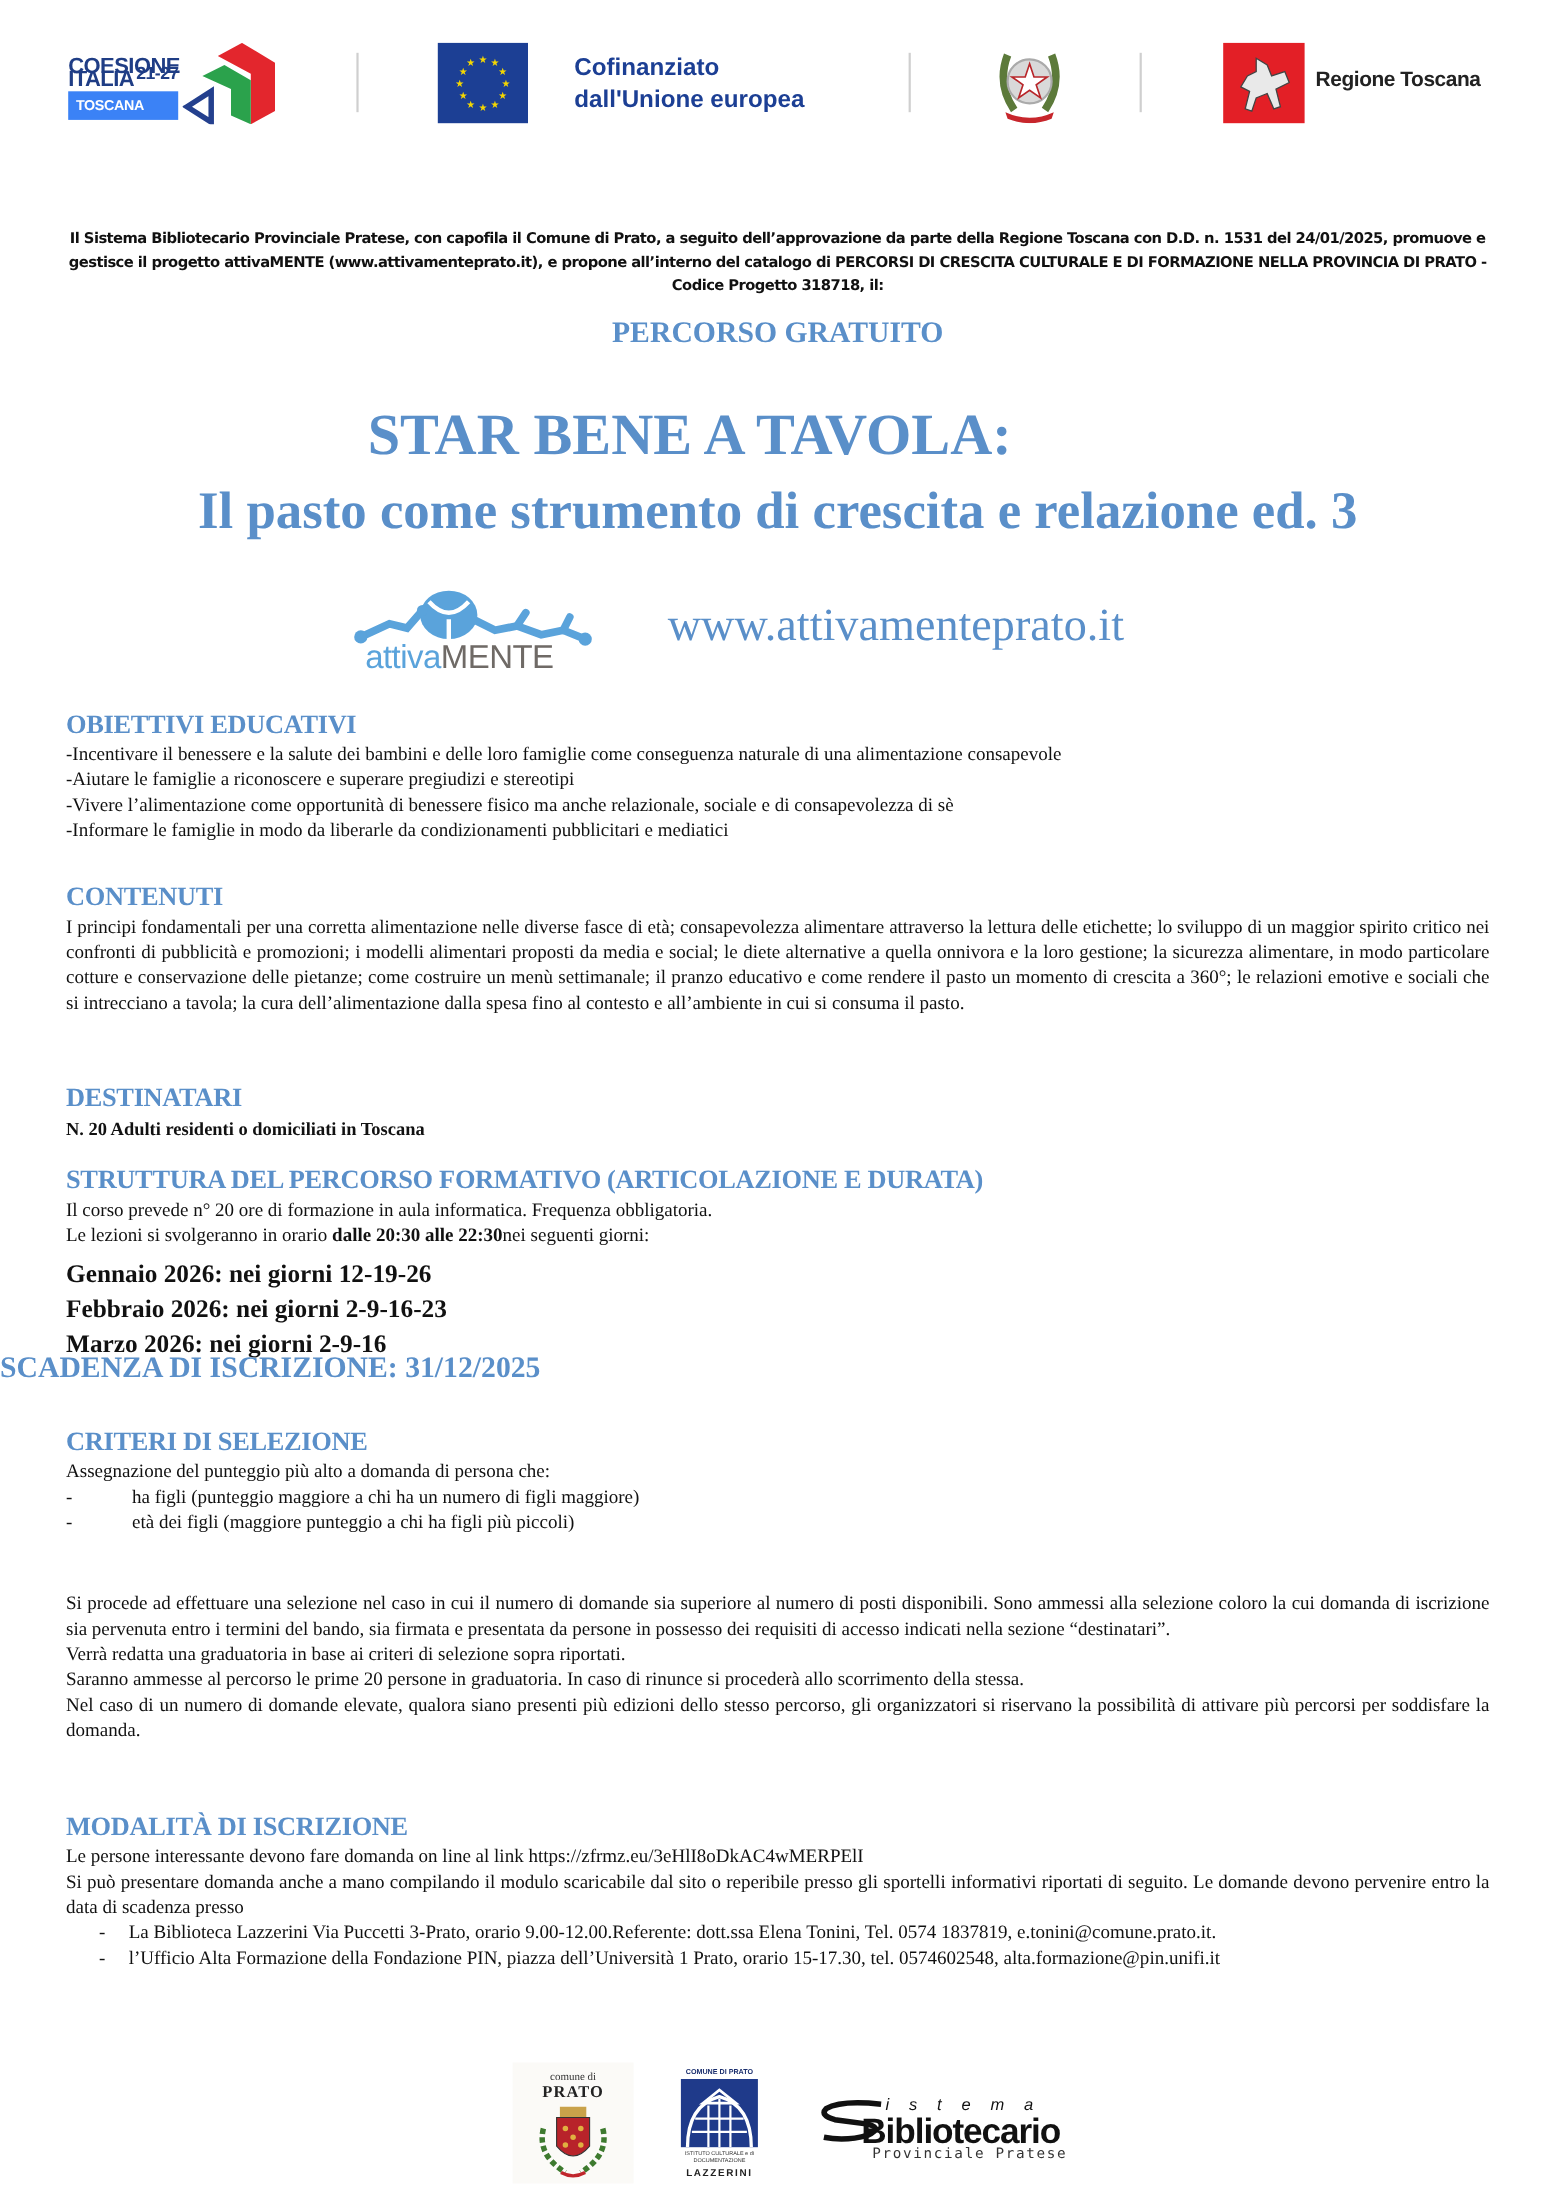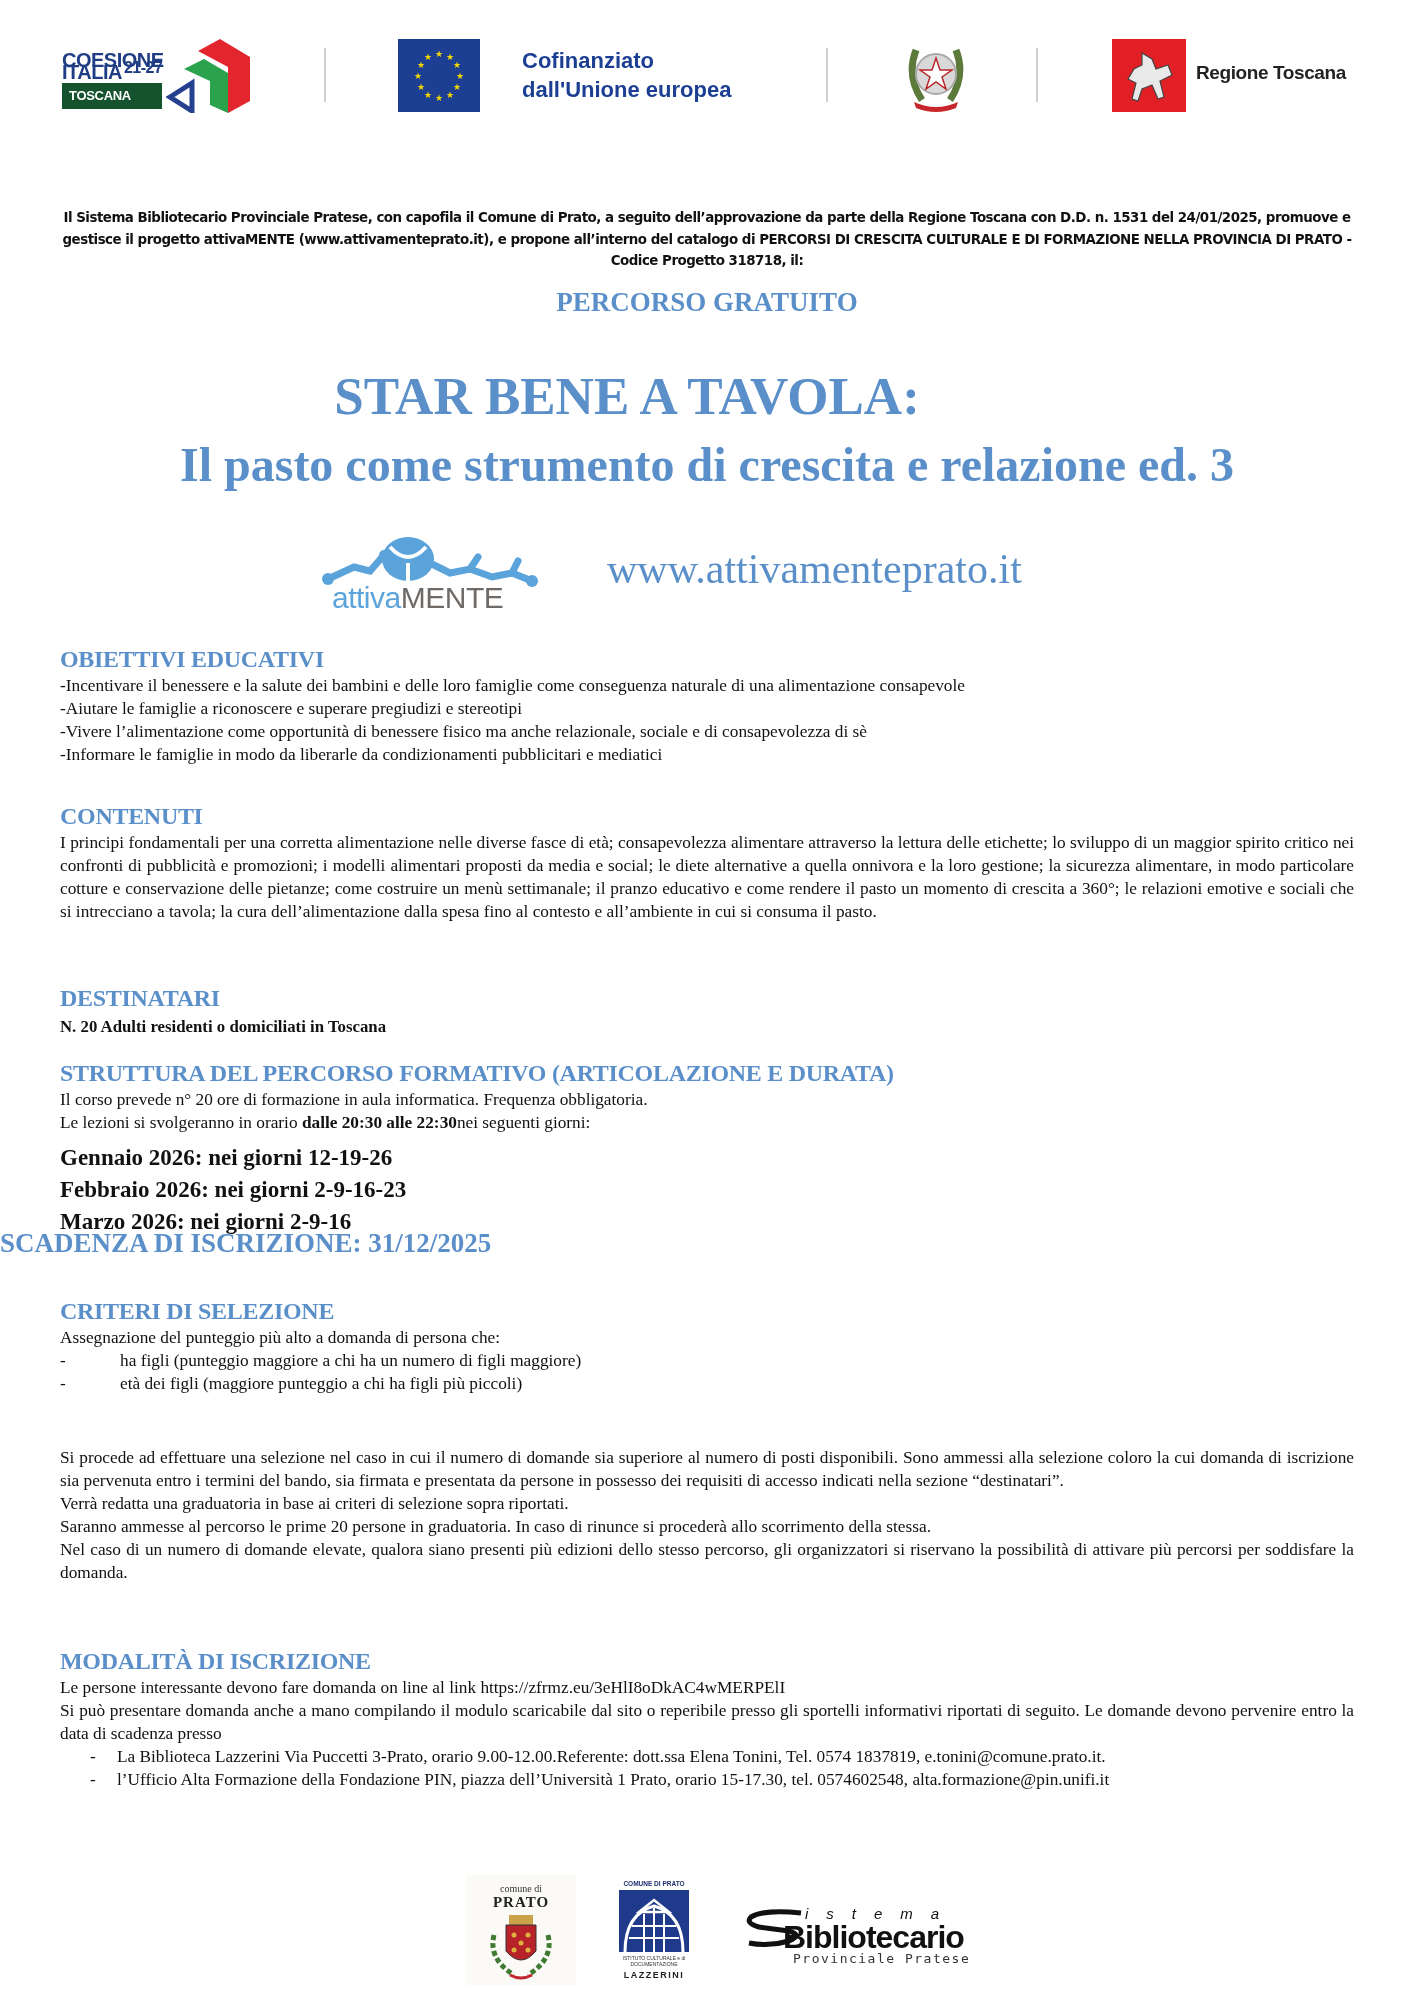--- a/index.html
+++ b/index.html
@@ -5,21 +5,21 @@
   * { box-sizing: border-box; margin: 0; padding: 0; }
   html, body { width: 1414px; height: 2000px; background: #ffffff; overflow: hidden; }
   body { position: relative; font-family: "Liberation Serif", serif; color: #111; }
   .logo { position: absolute; }
   .vsep { position: absolute; top: 48px; width: 2px; height: 54px; background: #cfcfcf; }
 
   .coesione { left: 62px; top: 39px; width: 200px; height: 74px; }
   .coesione .t1 { position: absolute; left: 0; top: 0; font: bold 20px "Liberation Sans", sans-serif; color: #1f3d85; letter-spacing: -0.5px; line-height: 19px; margin-top: 12px; }
   .coesione .t2 { position: absolute; left: 0; top: 19px; font: bold 20px "Liberation Sans", sans-serif; color: #1f3d85; letter-spacing: -0.5px; line-height: 19px; }
   .coesione .t2 sup { font-size: 16px; vertical-align: 6px; margin-left: 2px; }
-  .coesione .bar { position: absolute; left: 0; top: 44px; width: 100px; height: 26px; background: #14532d; color: #fff; font: bold 13px "Liberation Sans", sans-serif; line-height: 26px; padding-left: 7px; letter-spacing: -0.3px; }
+  .coesione .bar { position: absolute; left: 0; top: 44px; width: 100px; height: 26px; background: #3b82f6; color: #fff; font: bold 13px "Liberation Sans", sans-serif; line-height: 26px; padding-left: 7px; letter-spacing: -0.3px; }
 
   .eu-flag { left: 398px; top: 39px; width: 82px; height: 73px; background: #1c3f94; }
   .eu-text { left: 522px; top: 46px; font: bold 22px "Liberation Sans", sans-serif; color: #1c3f94; line-height: 29px; }
 
   .emblem { left: 904px; top: 40px; width: 64px; height: 72px; }
   .toscana-flag { left: 1112px; top: 39px; width: 74px; height: 73px; background: #e31f26; }
   .toscana-text { left: 1196px; top: 62px; font: bold 19px "Liberation Sans", sans-serif; color: #222; letter-spacing: -0.4px; }
 
   
   .intro { position: absolute; top: 207px; left: 60px; width: 1294px; text-align: center; font: bold 13.4px "DejaVu Sans", sans-serif; line-height: 21.5px; color: #111; letter-spacing: -0.5px; }

